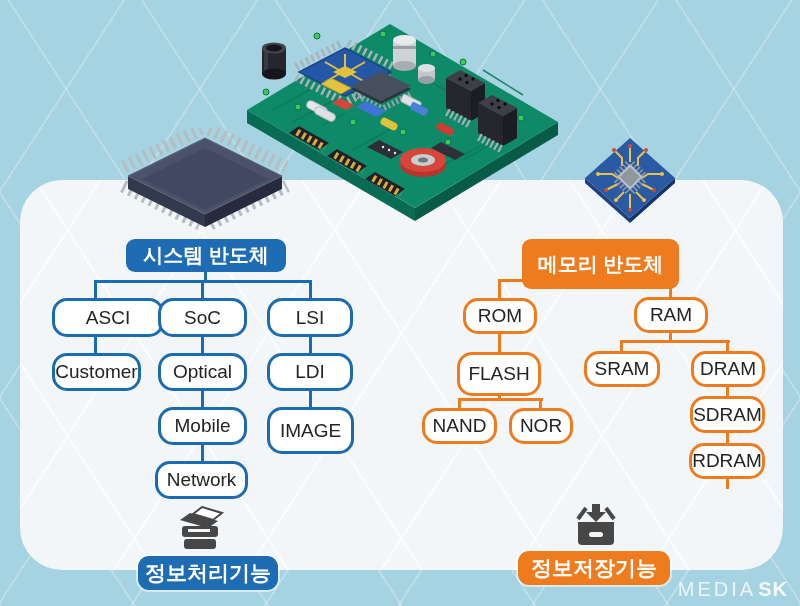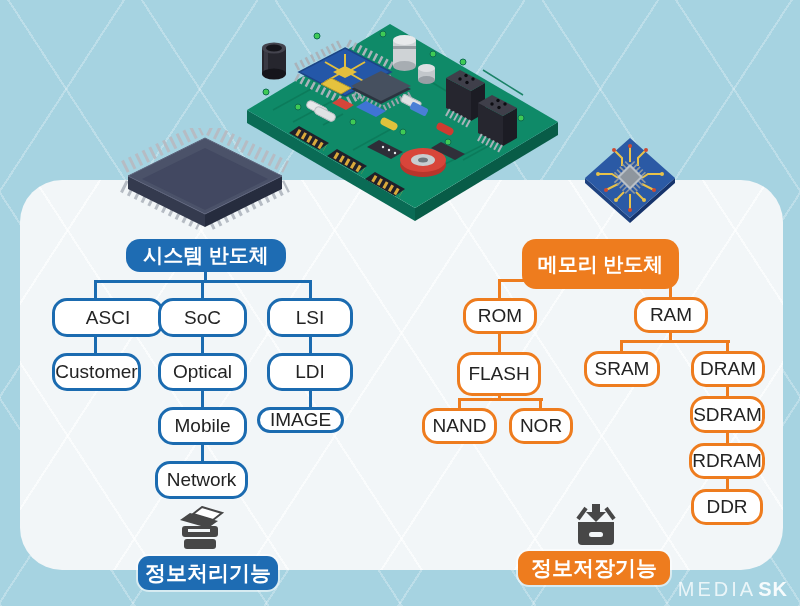--- a/index.html
+++ b/index.html
@@ -21,21 +21,21 @@
   .abs{position:absolute;}
   .node{
     position:absolute;box-sizing:border-box;background:#fff;
     display:flex;align-items:center;justify-content:center;
     font-size:19px;color:#232323;white-space:nowrap;
   }
   .node.b{border:3px solid #1b6bb0;border-radius:15px;}
   .node.o{border:3px solid #ee7c1e;border-radius:15px;}
   .hdr{
     position:absolute;display:flex;align-items:center;justify-content:center;
-    color:#fff;font-weight:bold;font-size:20px;border-radius:14px;white-space:nowrap;
+    color:#fff;font-weight:bold;font-size:20px;border-radius:9px;white-space:nowrap;
   }
   .hdr.b{background:#1e6cb3;}
   .hdr.o{background:#ee7c1e;}
   .badge{
     position:absolute;display:flex;align-items:center;justify-content:center;
     color:#fff;font-weight:bold;font-size:21px;border-radius:11px;white-space:nowrap;
     box-shadow:0 0 0 2px rgba(255,255,255,.55);
   }
   .badge.b{background:#1e6cb3;}
   .badge.o{background:#ee7c1e;}
@@ -249,21 +249,21 @@
   <div class="cn b" style="left:309px;top:389px;width:3px;height:19px"></div>
   <div class="cn b" style="left:201px;top:443px;width:3px;height:19px"></div>
 
   <div class="node b" style="left:52px;top:298px;width:112px;height:39px">ASCI</div>
   <div class="node b" style="left:158px;top:298px;width:89px;height:39px">SoC</div>
   <div class="node b" style="left:267px;top:298px;width:86px;height:39px">LSI</div>
   <div class="node b" style="left:52px;top:353px;width:89px;height:38px">Customer</div>
   <div class="node b" style="left:158px;top:353px;width:89px;height:38px">Optical</div>
   <div class="node b" style="left:267px;top:353px;width:86px;height:38px">LDI</div>
   <div class="node b" style="left:158px;top:407px;width:89px;height:38px">Mobile</div>
-  <div class="node b" style="left:257px;top:407px;width:87px;height:26px">IMAGE</div>
+  <div class="node b" style="left:267px;top:407px;width:87px;height:47px">IMAGE</div>
   <div class="node b" style="left:155px;top:461px;width:93px;height:38px">Network</div>
 
   <div class="abs" style="left:172px;top:505px;width:56px;height:46px">
     <svg width="56" height="46" viewBox="0 0 56 46">
       <polygon points="30,2 50,8 41,15 21,9" fill="#fff" stroke="#474747" stroke-width="2"></polygon>
       <polygon points="18,8 46,16 36,23 8,15" fill="#474747"></polygon>
       <rect x="10" y="21" width="36" height="11" rx="3" fill="#474747"></rect>
       <rect x="16" y="24" width="22" height="3" fill="#f2f6f8"></rect>
       <rect x="12" y="34" width="32" height="10" rx="3" fill="#474747"></rect>
     </svg>
@@ -292,21 +292,20 @@
 
   <div class="node o" style="left:463px;top:298px;width:74px;height:36px">ROM</div>
   <div class="node o" style="left:634px;top:297px;width:74px;height:36px">RAM</div>
   <div class="node o" style="left:457px;top:352px;width:84px;height:44px">FLASH</div>
   <div class="node o" style="left:584px;top:351px;width:76px;height:36px">SRAM</div>
   <div class="node o" style="left:691px;top:351px;width:74px;height:36px">DRAM</div>
   <div class="node o" style="left:422px;top:408px;width:75px;height:36px">NAND</div>
   <div class="node o" style="left:509px;top:408px;width:64px;height:36px">NOR</div>
   <div class="node o" style="left:690px;top:396px;width:75px;height:37px">SDRAM</div>
   <div class="node o" style="left:689px;top:443px;width:76px;height:36px">RDRAM</div>
-  <div class="node o" style="left:691px;top:489px;width:72px;height:36px">DDR</div>
 
   <div class="abs" style="left:571px;top:504px;width:50px;height:44px">
     <svg width="50" height="44" viewBox="0 0 50 44">
       <line x1="7" y1="15" x2="15" y2="4" stroke="#474747" stroke-width="4"></line>
       <line x1="43" y1="15" x2="35" y2="4" stroke="#474747" stroke-width="4"></line>
       <rect x="21" y="0" width="8" height="9" fill="#474747"></rect>
       <polygon points="15,8 35,8 25,18" fill="#474747"></polygon>
       <path d="M7,18 L43,18 L43,37 Q43,41 39,41 L11,41 Q7,41 7,37 Z" fill="#474747"></path>
       <rect x="18" y="28" width="14" height="5" rx="2.5" fill="#f2f6f8"></rect>
     </svg>

